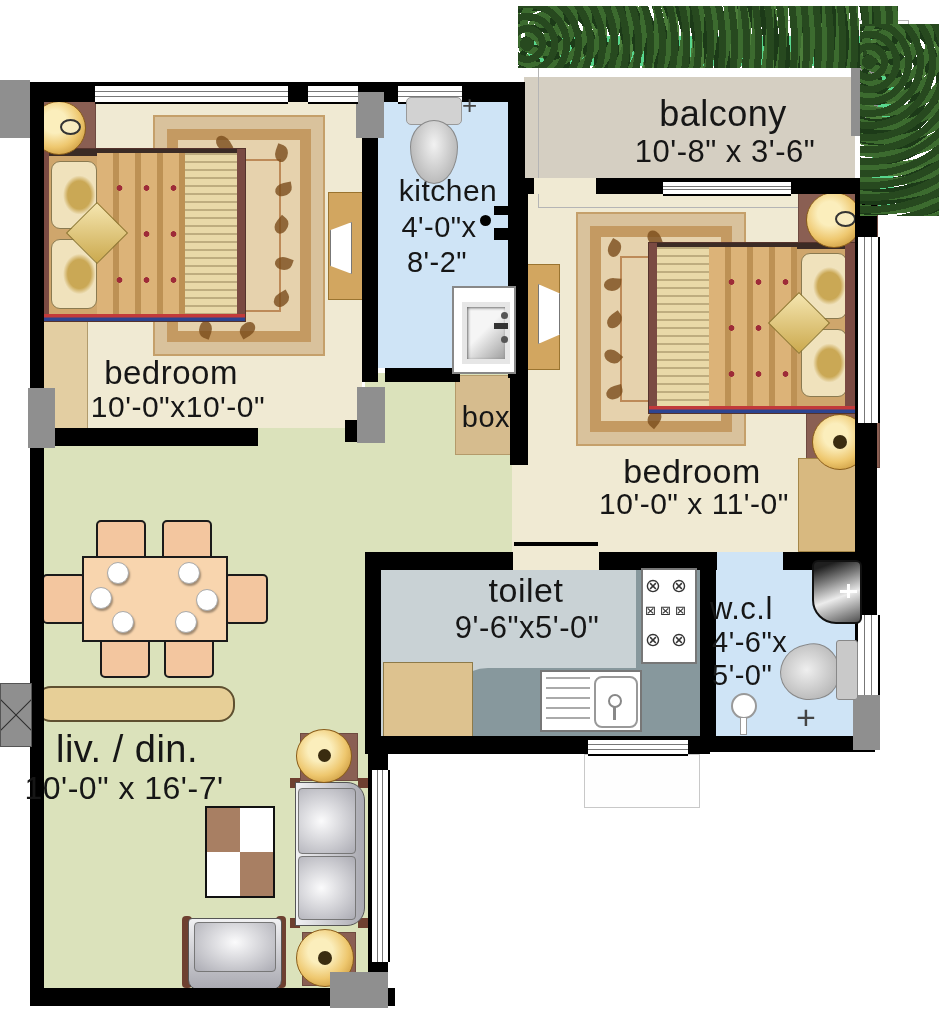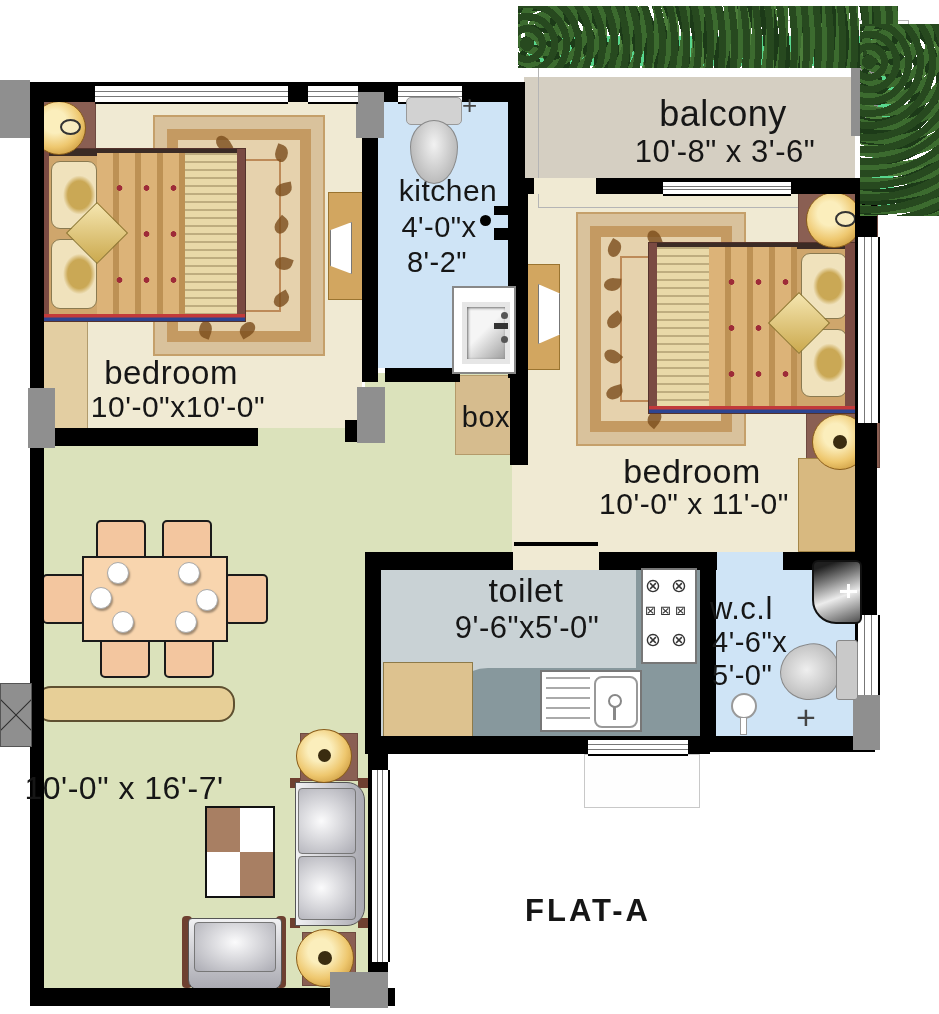--- a/index.html
+++ b/index.html
@@ -288,17 +288,17 @@
 
   <div class="lbl" style="left:486px;top:403px;font-size:29px;">box</div>
 
   <div class="lbl" style="left:526px;top:573px;font-size:34px;">toilet</div>
   <div class="lbl" style="left:527px;top:612px;font-size:31px;">9'-6"x5'-0"</div>
 
   <div class="lbl lbl-left" style="left:710px;top:593px;font-size:31px;">w.c.l</div>
   <div class="lbl lbl-left" style="left:712px;top:628px;font-size:29px;">4'-6"x</div>
   <div class="lbl lbl-left" style="left:712px;top:661px;font-size:29px;">5'-0"</div>
 
+  <div class="lbl" style="left:127px;top:730px;font-size:38px;">liv. / din.</div>
   <div class="lbl" style="left:124px;top:772px;font-size:32px;">10'-0" x 16'-7'</div>
 
-  <div class="lbl" style="left:588px;top:895px;font-size:31px;font-weight:700;letter-spacing:3px;">FLAT-A</div>
 
 </div>
 
 </body></html>

